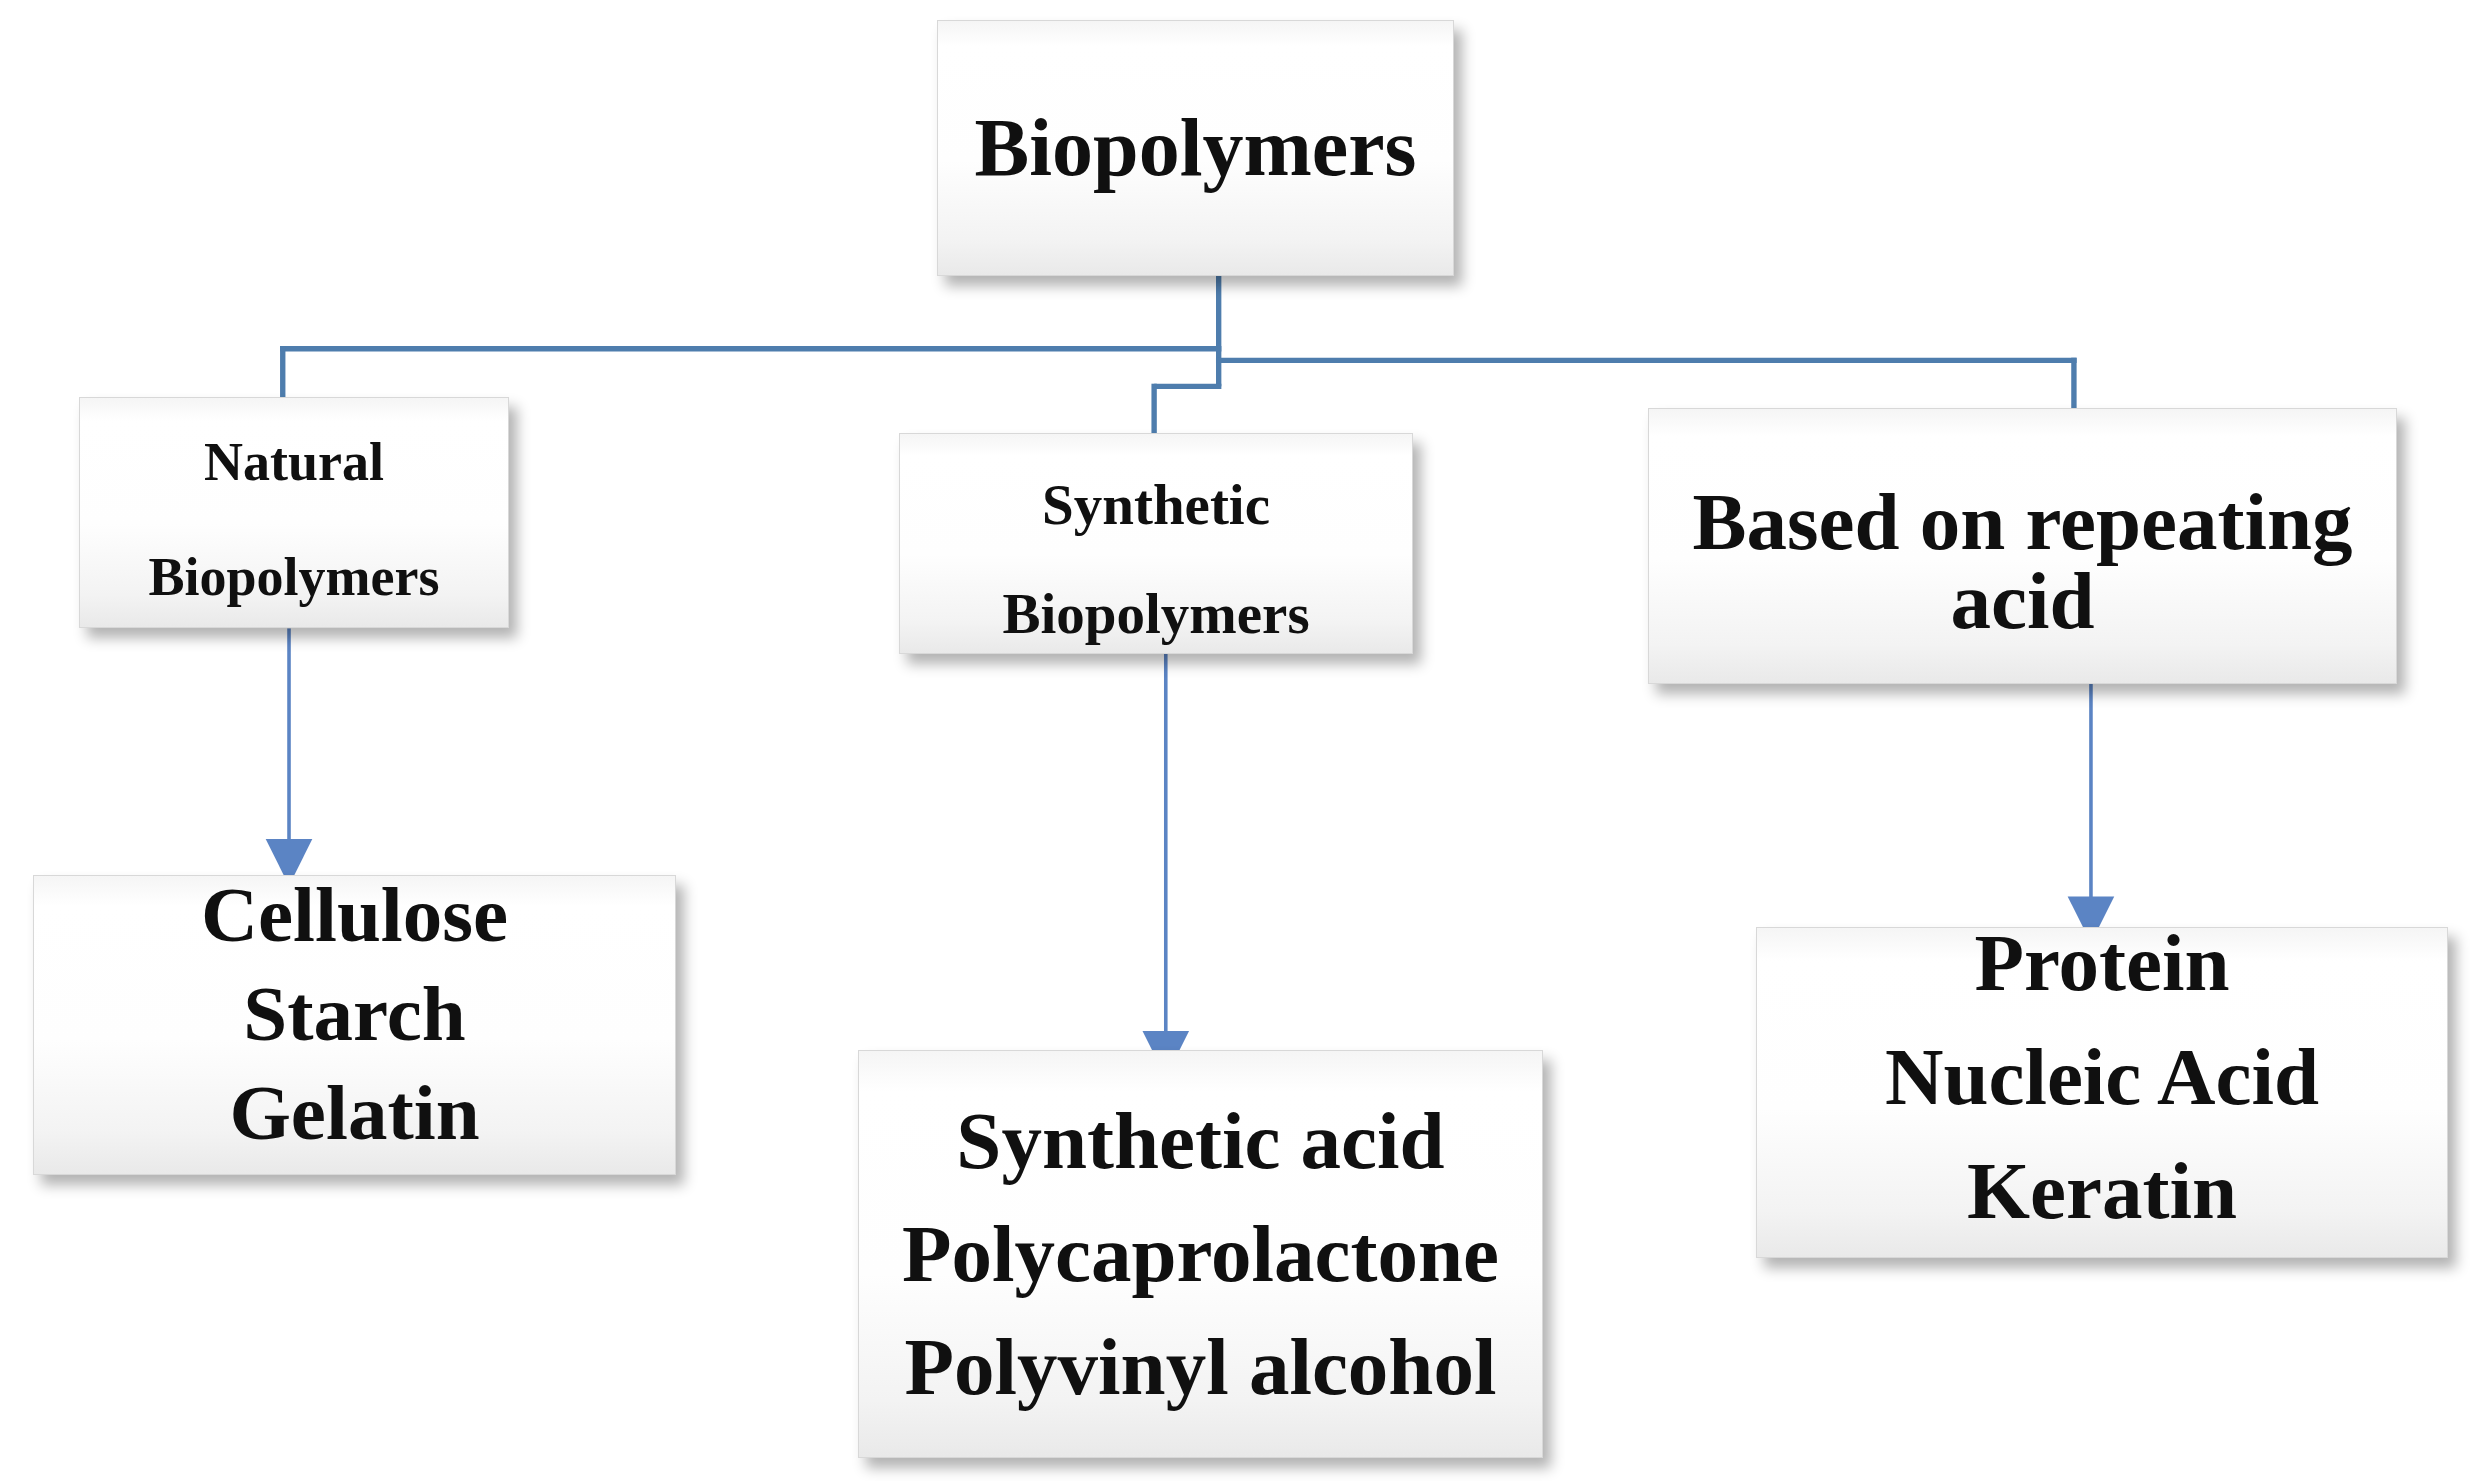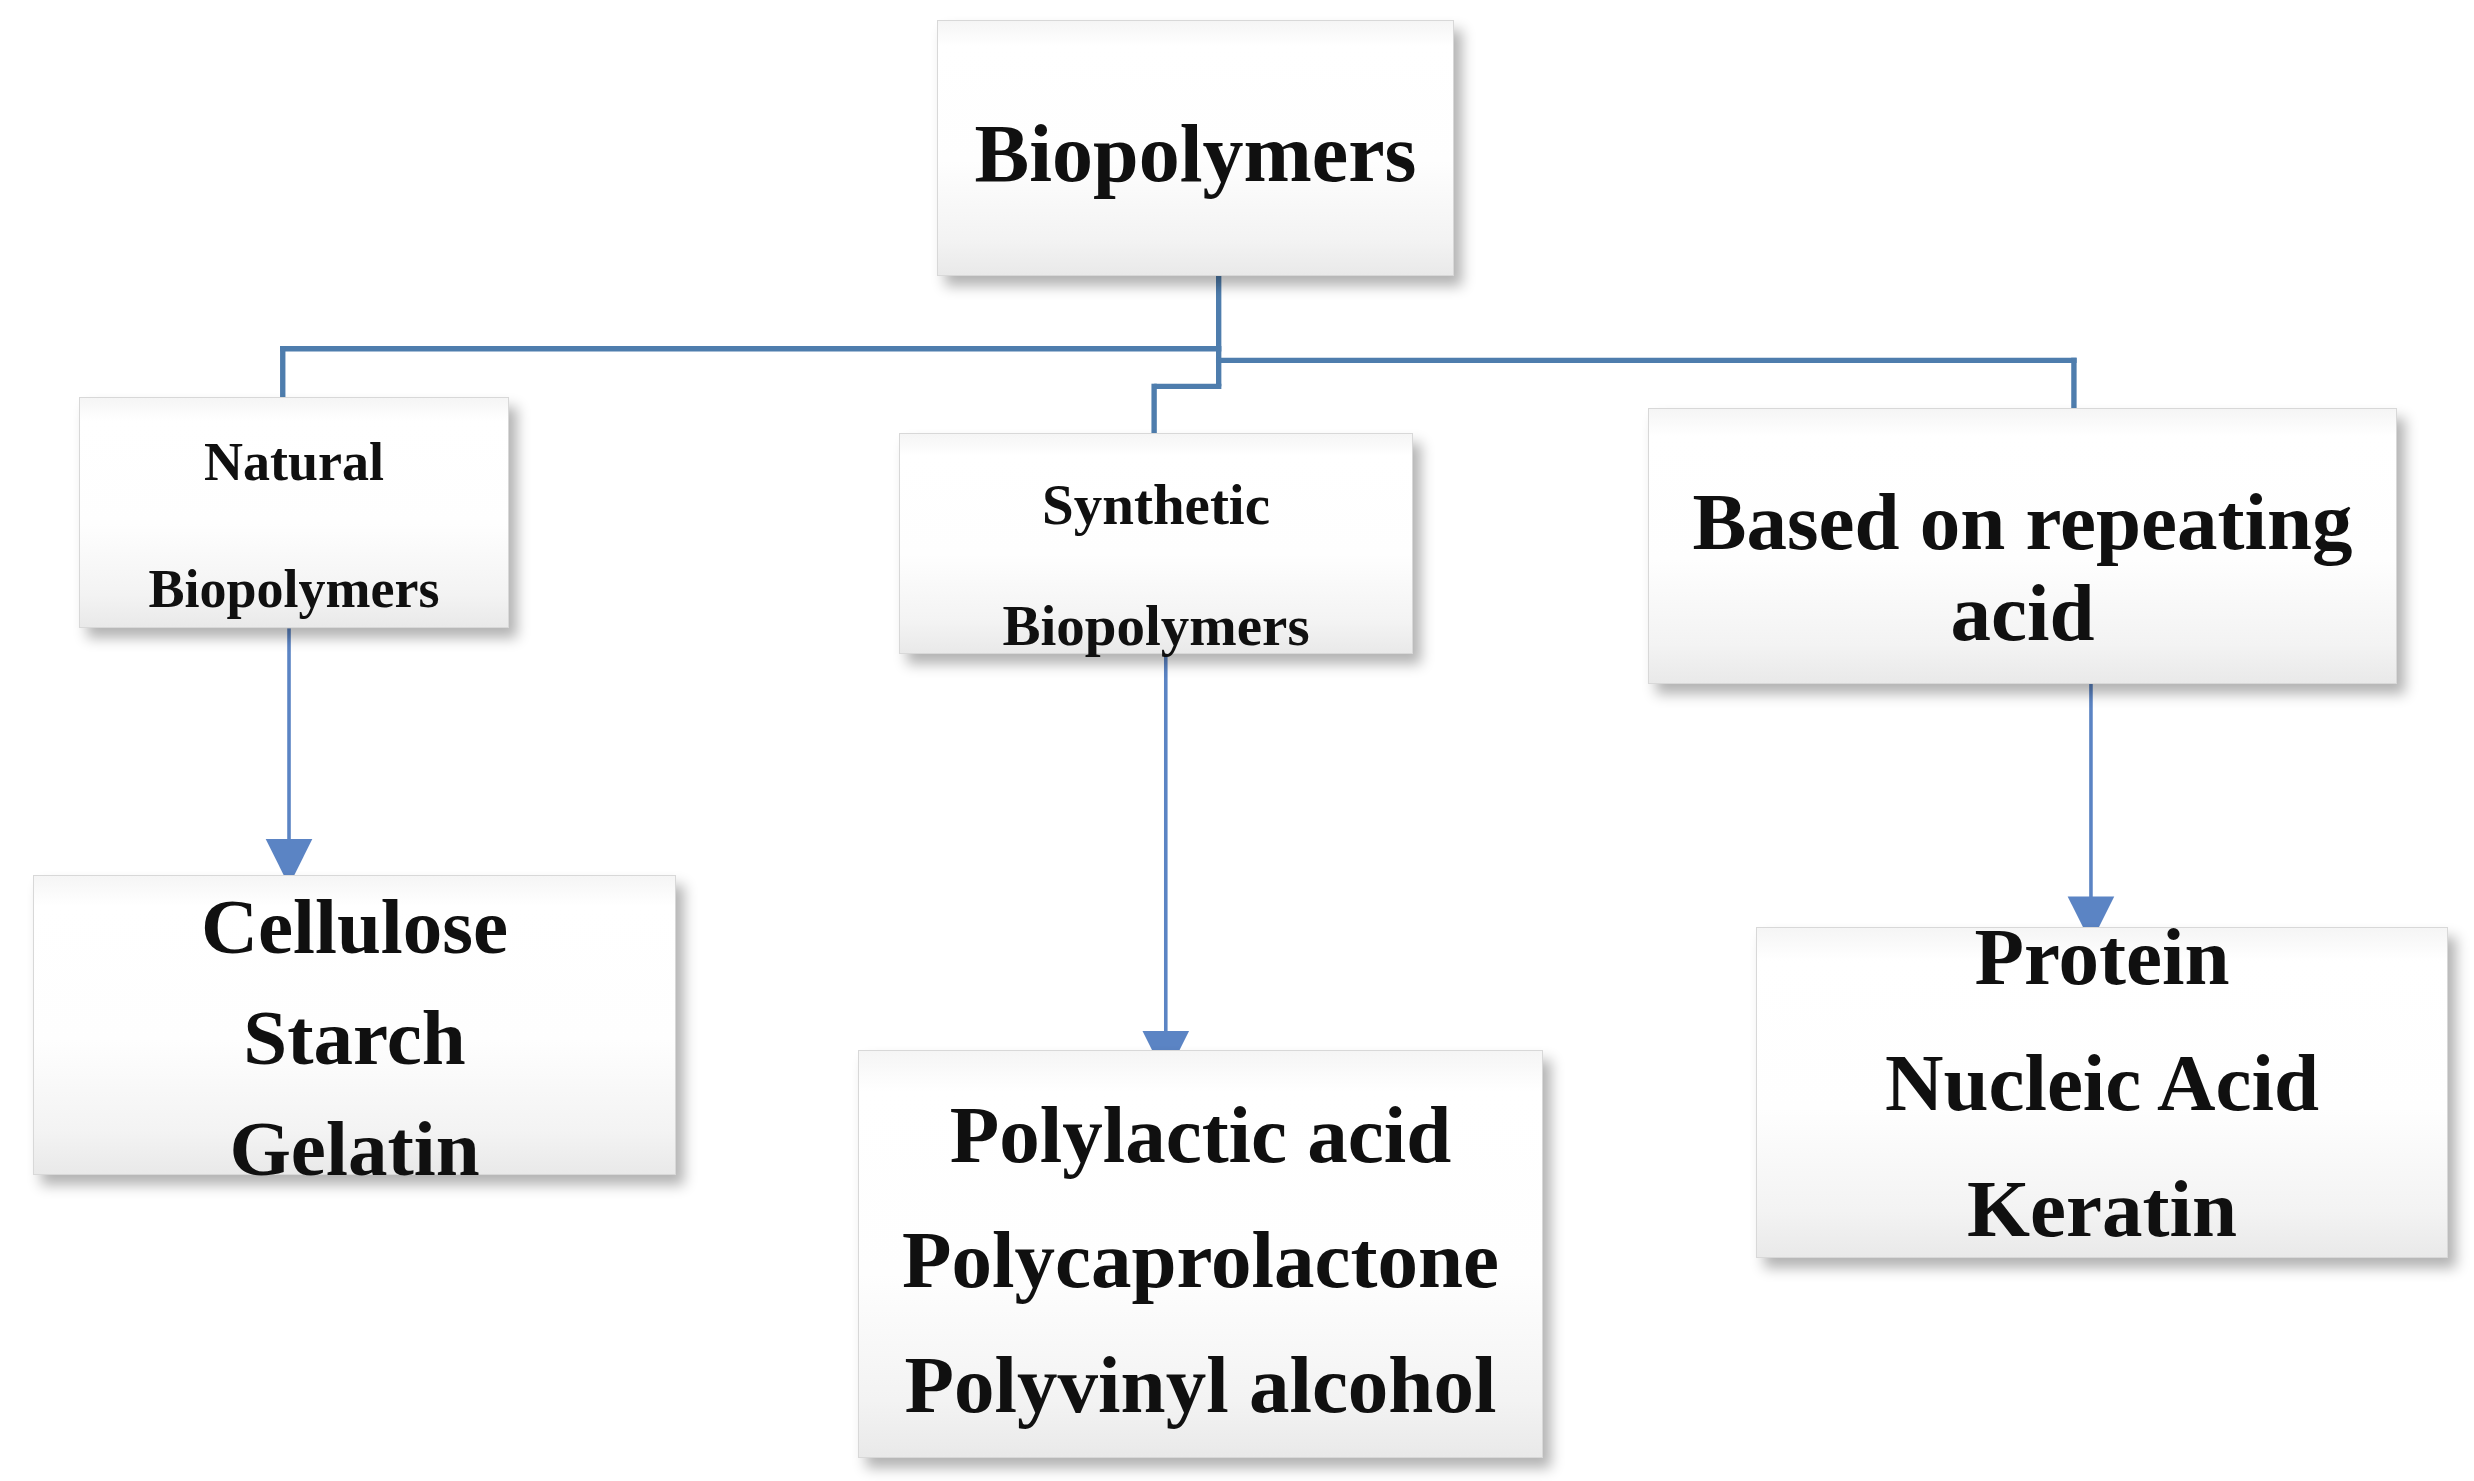--- a/index.html
+++ b/index.html
@@ -24,21 +24,21 @@
     flex-direction:column;
     align-items:center;
     justify-content:center;
     text-align:center;
     color:var(--text);
     font-weight:700;
     background:linear-gradient(180deg,#f5f5f5 0%,#ffffff 10%,#fefefe 55%,#f3f3f3 86%,#e9e9e9 100%);
     border:0.9px solid var(--box-border);
     box-shadow:8px 10px 12.6px rgba(0,0,0,0.30);
   }
-  .node .line{display:block;white-space:nowrap;margin-top:12px;}
+  .node .line{display:block;white-space:nowrap;}
 
   
   .n-root{left:937px;top:20px;width:517px;height:256px;font-size:82px;}
 
   
   .n-natural{left:79px;top:397px;width:430px;height:231px;font-size:54px;padding-top:14.3px;}
   .n-natural .line{line-height:115px;}
   .n-synthetic{left:899px;top:433px;width:514px;height:221px;font-size:57px;padding-top:30px;}
   .n-synthetic .line{line-height:109px;}
   .n-repeating{left:1648px;top:408px;width:749px;height:276px;font-size:81px;padding-top:32px;}
@@ -99,21 +99,21 @@
 
   <div class="node n-cellulose">
     <div class="inner">
       <span class="line">Cellulose</span>
       <span class="line">Starch</span>
       <span class="line">Gelatin</span>
     </div>
   </div>
 
   <div class="node n-polylactic">
-    <span class="line">Polylactic acid</span>
+    <span class="line">Synthetic acid</span>
     <span class="line">Polycaprolactone</span>
     <span class="line">Polyvinyl alcohol</span>
   </div>
 
   <div class="node n-protein">
     <span class="line">Protein</span>
     <span class="line">Nucleic Acid</span>
     <span class="line">Keratin</span>
   </div>
 

